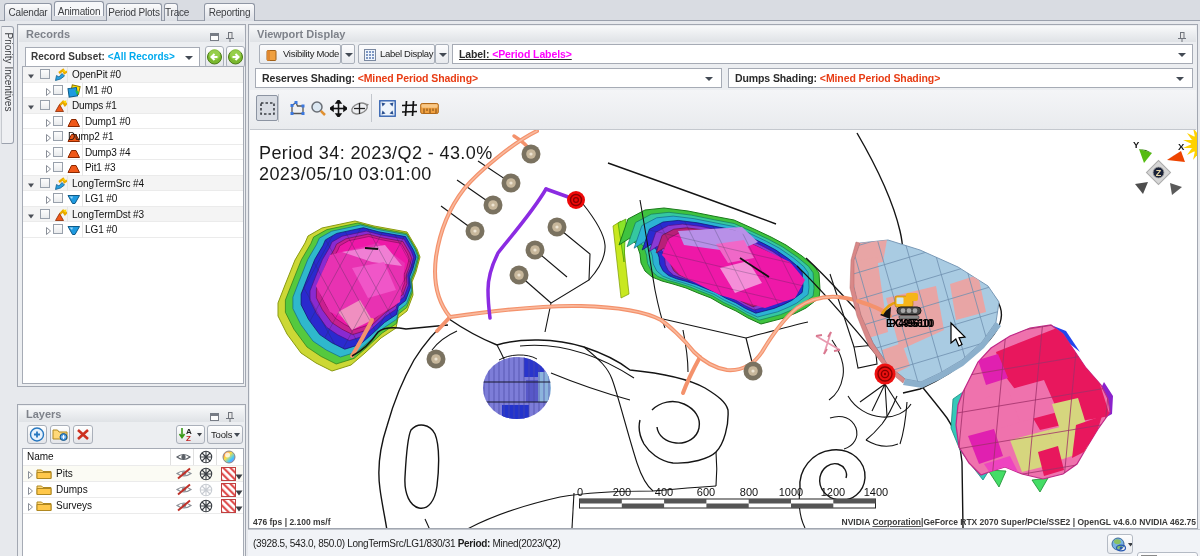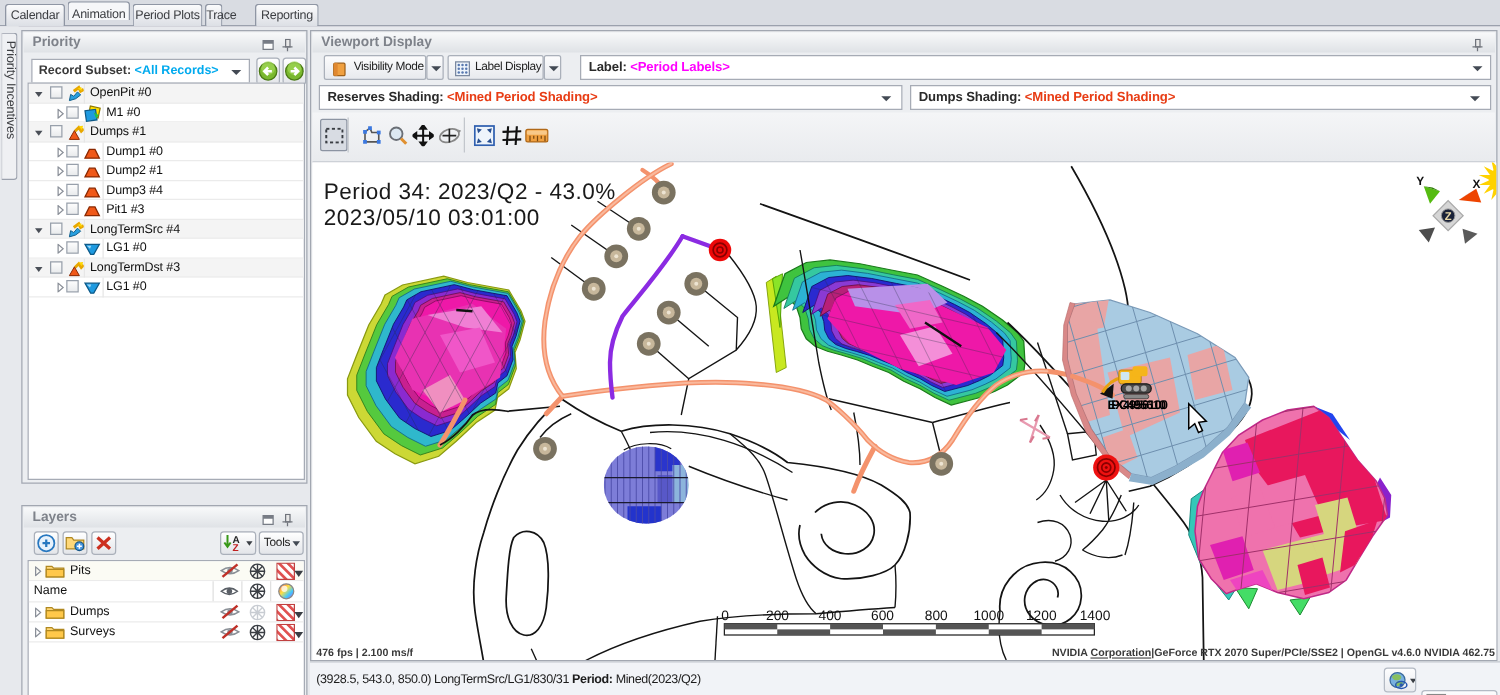--- a/index.html
+++ b/index.html
@@ -44,21 +44,21 @@
  <div class="tab active" style="left:54px;width:50px;">Animation</div>
  <div class="tab" style="left:106px;width:56px;">Period Plots</div>
  <div class="tab" style="left:164px;width:14px;">Trace</div>
  <div class="tab" style="left:204px;width:51px;">Reporting</div>
 </div>
 <div id="lstrip"></div>
 <div id="ptab">
     <span>Priority Incentives</span>
   </div>
 <div id="records" class="panel">
- <div class="ptitle">Priority</div>
+ <div class="ptitle">Records</div>
  <div class="wbtn" style="right:24px;"><svg width="12" height="11">
         <rect x="1.5" y="1.5" width="8" height="7" fill="#fdfdfd" stroke="#777c85"></rect>
         <rect x="1.5" y="1.5" width="8" height="2.5" fill="#777c85"></rect>
       </svg></div>
  <div class="wbtn" style="right:8px;"><svg width="10" height="11">
         <g stroke="#70747c" fill="#e8e8e8">
           <rect x="3.5" y="0.5" width="3.5" height="6"></rect>
           <line x1="1" y1="6.5" x2="9" y2="6.5"></line>
           <line x1="5" y1="7" x2="5" y2="10"></line>
         </g>
@@ -127,21 +127,21 @@
       </div>
       <div class="trow">
         <span class="texp" style="left:21px;"><svg width="8" height="8">
             <path d="M2.5,0.5 L6.5,4 L2.5,7.5 Z" fill="none" stroke="#8a8f98" stroke-width="1"></path>
           </svg></span>
         <span class="tcheck" style="left:30px;"></span>
         <span class="ticon" style="left:44px;"><svg width="14" height="14">
             <path d="M1,11.5 L4.5,4.5 L9,4.5 L12.5,11.5 Z" fill="#f05818" stroke="#8a2800" stroke-width="1"></path>
           </svg></span>
         <span class="tsep" style="left:59px;"></span>
-        <span class="tlabel" style="left:62px;text-align:center;">Dump2 #1</span>
+        <span class="tlabel" style="left:45px;text-align:center;">Dump2 #1</span>
       </div>
       <div class="trow">
         <span class="texp" style="left:21px;"><svg width="8" height="8">
             <path d="M2.5,0.5 L6.5,4 L2.5,7.5 Z" fill="none" stroke="#8a8f98" stroke-width="1"></path>
           </svg></span>
         <span class="tcheck" style="left:30px;"></span>
         <span class="ticon" style="left:44px;"><svg width="14" height="14">
             <path d="M1,11.5 L4.5,4.5 L9,4.5 L12.5,11.5 Z" fill="#f05818" stroke="#8a2800" stroke-width="1"></path>
           </svg></span>
         <span class="tsep" style="left:59px;"></span>
@@ -236,53 +236,20 @@
         <path d="M4,4 L14,13 M14,4 L4,13" stroke="#cc3020" stroke-width="2.6"></path>
       </svg></div>
  <div class="lbtn" style="left:158px;width:29px;"><svg width="26" height="16">
         <path d="M5,2 L5,11 M2.5,8 L5,11.5 L7.5,8" stroke="#389818" stroke-width="1.6" fill="none"></path>
         <text x="9" y="8" font-size="8" font-weight="bold" fill="#222" font-family="Liberation Sans">A</text>
         <text x="9" y="15" font-size="8" font-weight="bold" fill="#c02020" font-family="Liberation Sans">Z</text>
         <path d="M20,7 l5,0 -2.5,3.5 z" fill="#3a3e44"></path>
       </svg></div>
  <div class="lbtn" style="left:189px;width:36px;font-size:9.5px;letter-spacing:-0.2px;color:#222;text-align:left;padding-left:3px;line-height:17px;">Tools<span class="varrow" style="right:2px;top:7px;border-left-width:3.5px;border-right-width:3.5px;"></span></div>
  <div id="ltable">
-      <div class="lrow" style="background:#fbfbf4;">
-        <span class="lcell" style="left:3px;top:4px;"><svg width="8" height="8">
-            <path d="M2.5,0.5 L6.5,4 L2.5,7.5 Z" fill="none" stroke="#8a8f98" stroke-width="1"></path>
-          </svg></span>
-        <span class="lcell" style="left:13px;top:1px;"><svg width="16" height="13">
-            <path d="M1,3 L1,11.5 L15,11.5 L15,4.5 L7,4.5 L5.5,3 Z" fill="#ffd878" stroke="#b08820"></path>
-            <path d="M1,5.5 L15,5.5 L15,11.5 L1,11.5 Z" fill="#ffc84a" stroke="#b08820"></path>
-          </svg></span>
-        <span class="lcell" style="left:33px;top:2px;color:#111;">Pits</span>
-        <span class="lcell" style="left:153px;top:1px;"><svg width="16" height="13">
-            <path d="M1,6.5 Q8,1.5 15,6.5 Q8,11.5 1,6.5 Z" fill="none" stroke="#8a8f96" stroke-width="1.2"></path>
-            <circle cx="8" cy="6.5" r="2.2" fill="#8a8f96"></circle>
-            <line x1="2" y1="11.5" x2="14" y2="1.5" stroke="#c03028" stroke-width="2"></line>
-          </svg></span>
-        <span class="lcell" style="left:176px;top:1px;"><svg width="14" height="14">
-            <g stroke="#3a3e44" fill="none" stroke-width="1.1">
-              <circle cx="7" cy="7" r="5.7"></circle>
-              <path d="M7,1.3 L7,12.7 M1.3,7 L12.7,7 M3,3 L11,11 M11,3 L3,11"></path>
-            </g>
-          </svg></span>
-        <span class="lcell" style="left:198px;top:1px;"><svg width="15" height="14">
-            <defs>
-              <pattern id="hp" width="5" height="5" patternTransform="rotate(-45)" patternUnits="userSpaceOnUse">
-                <rect width="5" height="5" fill="#fff"></rect>
-                <rect width="2.2" height="5" fill="#e05050"></rect>
-              </pattern>
-            </defs>
-            <rect x="0.5" y="0.5" width="14" height="13" fill="url(#hp)" stroke="#c04040"></rect>
-          </svg></span>
-        <span class="lcell" style="left:212px;top:5px;"><svg width="8" height="6">
-            <path d="M0.5,0.5 L7.5,0.5 L4,5.5 Z" fill="#3a3e44"></path>
-          </svg></span>
-      </div>
       <div class="lrow" style="background:#fff;height:17px;">
         <span class="lcell" style="left:4px;top:2px;color:#111;">Name</span>
         <span class="lcell" style="left:153px;top:2px;"><svg width="15" height="12">
             <path d="M1,6 Q7.5,1 14,6 Q7.5,11 1,6 Z" fill="none" stroke="#5a5f66" stroke-width="1.2"></path>
             <circle cx="7.5" cy="6" r="2.2" fill="#5a5f66"></circle>
           </svg></span>
         <span class="lcell" style="left:176px;top:1px;"><svg width="14" height="14">
             <g stroke="#3a3e44" fill="none" stroke-width="1.1">
               <circle cx="7" cy="7" r="5.7"></circle>
               <path d="M7,1.3 L7,12.7 M1.3,7 L12.7,7 M3,3 L11,11 M11,3 L3,11"></path>
@@ -296,20 +263,53 @@
                 <stop offset="0.7" stop-color="#40c8ff"></stop>
                 <stop offset="1" stop-color="#b050ff"></stop>
               </linearGradient>
             </defs>
             <circle cx="7" cy="7" r="6" fill="url(#cw)" stroke="#888"></circle>
             <circle cx="5.5" cy="5" r="2.5" fill="#ffffff" opacity="0.75"></circle>
           </svg></span>
         <span class="lcell" style="left:147px;top:0;bottom:0;width:1px;background:#e0e0e0;"></span>
         <span class="lcell" style="left:170px;top:0;bottom:0;width:1px;background:#e0e0e0;"></span>
         <span class="lcell" style="left:193px;top:0;bottom:0;width:1px;background:#e0e0e0;"></span>
+      </div>
+      <div class="lrow" style="background:#fbfbf4;">
+        <span class="lcell" style="left:3px;top:4px;"><svg width="8" height="8">
+            <path d="M2.5,0.5 L6.5,4 L2.5,7.5 Z" fill="none" stroke="#8a8f98" stroke-width="1"></path>
+          </svg></span>
+        <span class="lcell" style="left:13px;top:1px;"><svg width="16" height="13">
+            <path d="M1,3 L1,11.5 L15,11.5 L15,4.5 L7,4.5 L5.5,3 Z" fill="#ffd878" stroke="#b08820"></path>
+            <path d="M1,5.5 L15,5.5 L15,11.5 L1,11.5 Z" fill="#ffc84a" stroke="#b08820"></path>
+          </svg></span>
+        <span class="lcell" style="left:33px;top:2px;color:#111;">Pits</span>
+        <span class="lcell" style="left:153px;top:1px;"><svg width="16" height="13">
+            <path d="M1,6.5 Q8,1.5 15,6.5 Q8,11.5 1,6.5 Z" fill="none" stroke="#8a8f96" stroke-width="1.2"></path>
+            <circle cx="8" cy="6.5" r="2.2" fill="#8a8f96"></circle>
+            <line x1="2" y1="11.5" x2="14" y2="1.5" stroke="#c03028" stroke-width="2"></line>
+          </svg></span>
+        <span class="lcell" style="left:176px;top:1px;"><svg width="14" height="14">
+            <g stroke="#3a3e44" fill="none" stroke-width="1.1">
+              <circle cx="7" cy="7" r="5.7"></circle>
+              <path d="M7,1.3 L7,12.7 M1.3,7 L12.7,7 M3,3 L11,11 M11,3 L3,11"></path>
+            </g>
+          </svg></span>
+        <span class="lcell" style="left:198px;top:1px;"><svg width="15" height="14">
+            <defs>
+              <pattern id="hp" width="5" height="5" patternTransform="rotate(-45)" patternUnits="userSpaceOnUse">
+                <rect width="5" height="5" fill="#fff"></rect>
+                <rect width="2.2" height="5" fill="#e05050"></rect>
+              </pattern>
+            </defs>
+            <rect x="0.5" y="0.5" width="14" height="13" fill="url(#hp)" stroke="#c04040"></rect>
+          </svg></span>
+        <span class="lcell" style="left:212px;top:5px;"><svg width="8" height="6">
+            <path d="M0.5,0.5 L7.5,0.5 L4,5.5 Z" fill="#3a3e44"></path>
+          </svg></span>
       </div>
       <div class="lrow" style="">
         <span class="lcell" style="left:3px;top:4px;"><svg width="8" height="8">
             <path d="M2.5,0.5 L6.5,4 L2.5,7.5 Z" fill="none" stroke="#8a8f98" stroke-width="1"></path>
           </svg></span>
         <span class="lcell" style="left:13px;top:1px;"><svg width="16" height="13">
             <path d="M1,3 L1,11.5 L15,11.5 L15,4.5 L7,4.5 L5.5,3 Z" fill="#ffd878" stroke="#b08820"></path>
             <path d="M1,5.5 L15,5.5 L15,11.5 L1,11.5 Z" fill="#ffc84a" stroke="#b08820"></path>
           </svg></span>
         <span class="lcell" style="left:33px;top:2px;color:#111;">Dumps</span>
@@ -399,21 +399,21 @@
           <circle cx="7" cy="7" r="1"></circle>
           <circle cx="10" cy="7" r="1"></circle>
           <circle cx="4" cy="10" r="1"></circle>
           <circle cx="7" cy="10" r="1"></circle>
           <circle cx="10" cy="10" r="1"></circle>
         </g>
       </svg>Label Display</div>
  <div class="vrow1btn" style="left:186px;width:14px;">
       <span class="varrow" style="left:3px;top:8px;"></span>
     </div>
- <div class="vcombo" style="left:215px;right:4px;top:19px;">Label: <span style="color:#ff00ff;">&lt;Period Labels&gt;</span><span class="varrow" style="right:6px;top:8px;"></span></div>
+ <div class="vcombo" style="left:203px;right:4px;top:19px;text-decoration:underline;">Label: <span style="color:#ff00ff;">&lt;Period Labels&gt;</span><span class="varrow" style="right:6px;top:8px;"></span></div>
  <div class="vcombo" style="left:6px;width:467px;top:43px;">Reserves Shading: <span style="color:#e83c14;">&lt;Mined Period Shading&gt;</span><span class="varrow" style="right:8px;top:8px;"></span></div>
  <div class="vcombo" style="left:479px;right:4px;top:43px;">Dumps Shading: <span style="color:#e83c14;">&lt;Mined Period Shading&gt;</span><span class="varrow" style="right:8px;top:8px;"></span></div>
  <div id="vtools">
       <div class="vtbtn" style="left:6px;">
         <div style="position:absolute;left:0;top:0;width:22px;height:26px;background:#d8dce3;border:1px solid #8c94a2;border-radius:2px;"></div>
         <svg style="position:absolute;left:4px;top:7px;" width="15" height="13">
           <rect x="1" y="1" width="13" height="11" fill="none" stroke="#3a3e44" stroke-width="1.6" stroke-dasharray="2.5,2"></rect>
         </svg>
       </div>
       <div class="vtbtn" style="left:36px;">

